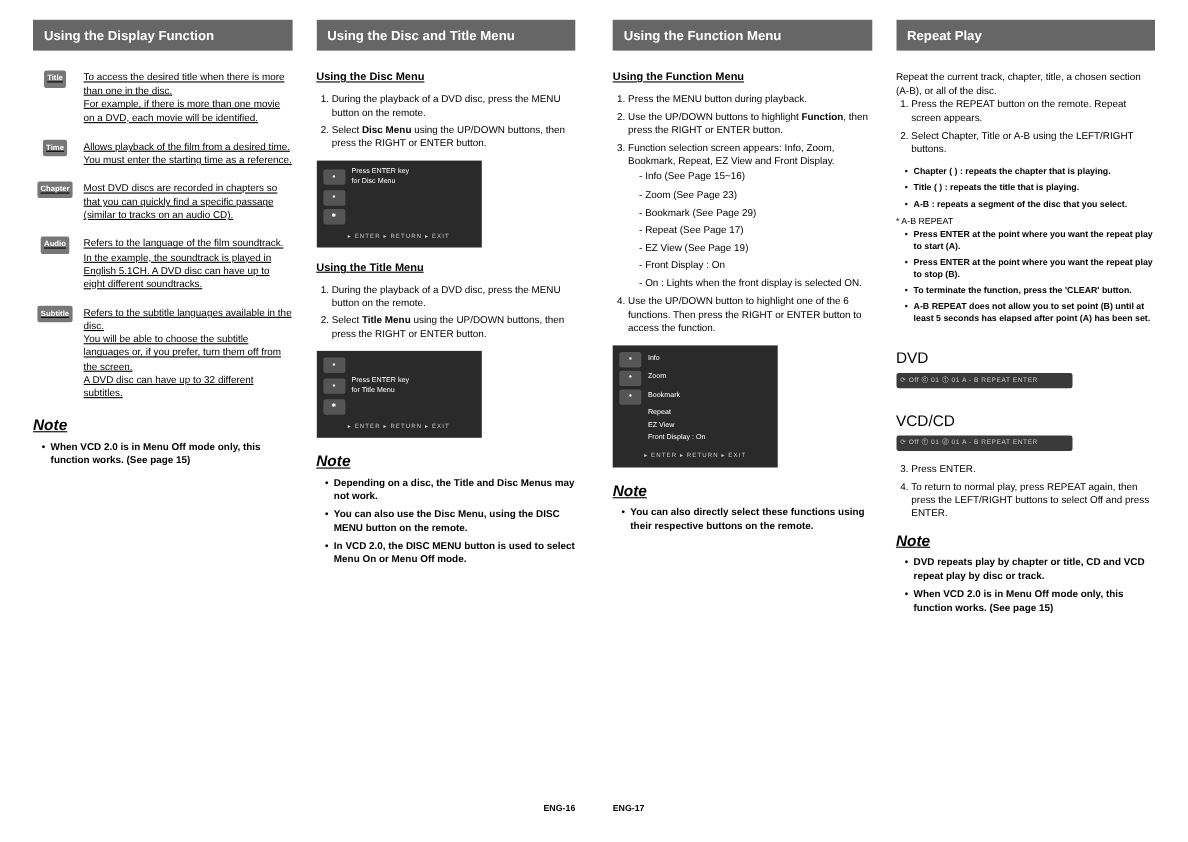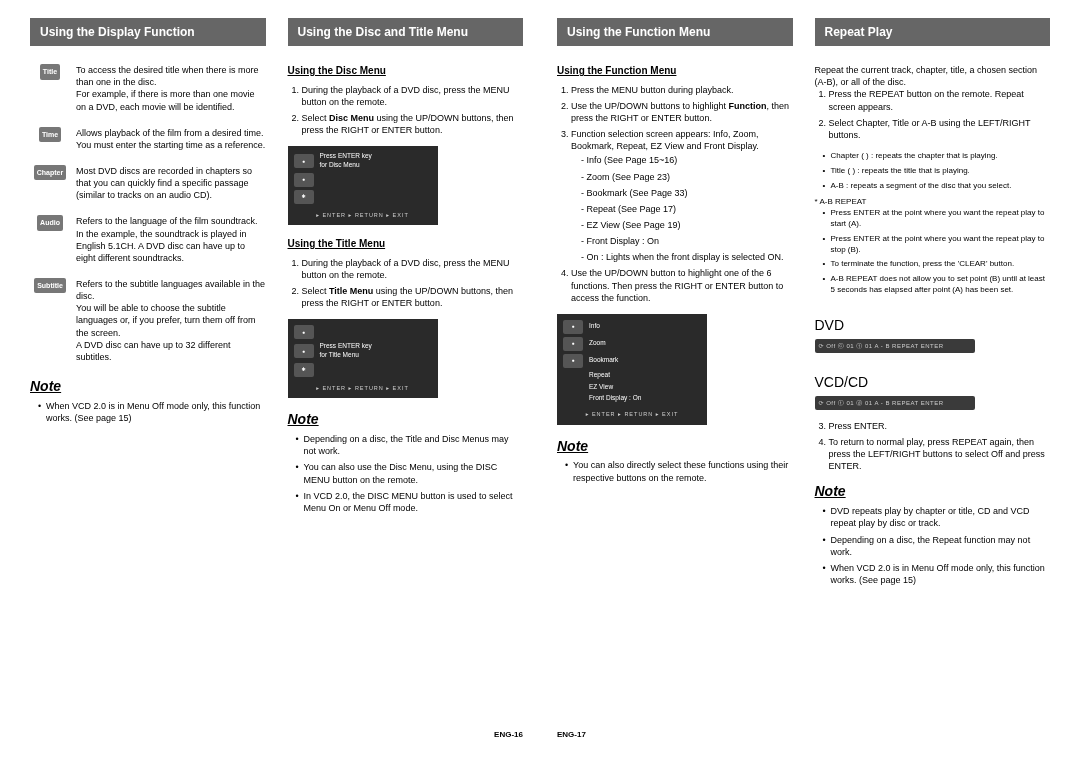--- a/index.html
+++ b/index.html
@@ -35,20 +35,21 @@
     color: #fff;
     font-weight: bold;
     font-size: 12px;
     padding: 6px 10px 6px 10px;
     margin-bottom: 18px;
   }
   .def-row {
     display: flex;
     align-items: flex-start;
     margin-bottom: 14px;
+    text-decoration: underline;
   }
   .def-icon {
     width: 40px;
     flex: 0 0 40px;
     margin-right: 6px;
     display: flex;
     align-items: center;
     justify-content: center;
   }
   .def-icon .badge {
@@ -84,20 +85,21 @@
   .note-head {
     font-weight: bold;
     text-decoration: underline;
     font-style: italic;
     font-size: 14px;
     margin: 8px 0 4px 0;
   }
   ul.bullets {
     list-style: none;
     padding-left: 8px;
+    font-weight: bold;
   }
   ul.bullets li { margin-bottom: 4px; position: relative; padding-left: 8px;}
   ul.bullets li::before { content: "•"; position: absolute; left: 0; }
   .screenshot {
     width: 150px;
     background: #2a2a2a;
     color: #fff;
     font-size: 6.5px;
     padding: 6px;
     margin: 8px 0 12px 0;
@@ -258,21 +260,21 @@
     <div class="col">
       <div class="section-bar">Using the Function Menu</div>
 
       <div class="sub-head">Using the Function Menu</div>
       <ol class="steps" id="fsteps">
           <li>Press the MENU button during playback.</li>
           <li>Use the UP/DOWN buttons to highlight <b>Function</b>, then press the RIGHT or ENTER button.</li>
           <li>Function selection screen appears: Info, Zoom, Bookmark, Repeat, EZ View and Front Display.<ul class="dashes">
               <li>Info (See Page 15~16)</li>
               <li>Zoom (See Page 23)</li>
-              <li>Bookmark (See Page 33)</li>
+              <li>Bookmark (See Page 29)</li>
               <li>Repeat (See Page 17)</li>
               <li>EZ View (See Page 19)</li>
               <li>Front Display : On</li>
               <li>On : Lights when the front display is selected ON.</li>
             </ul></li>
           <li>Use the UP/DOWN button to highlight one of the 6 functions. Then press the RIGHT or ENTER button to access the function.</li>
         </ol>
 
       <div class="screenshot">
         <div id="osditems">
@@ -340,21 +342,20 @@
       <div class="repeat-bar">⟳ Off  ⓣ 01  ⓓ 01  A - B   REPEAT  ENTER</div>
 
       <ol class="steps" start="3" id="rsteps2">
           <li>Press ENTER.</li>
           <li>To return to normal play, press REPEAT again, then press the LEFT/RIGHT buttons to select Off and press ENTER.</li>
         </ol>
 
       <div class="note-head">Note</div>
       <ul class="bullets" id="r2notes">
           <li>DVD repeats play by chapter or title, CD and VCD repeat play by disc or track.</li>
-          <li>Depending on a disc, the Repeat function may not work.</li>
           <li>When VCD 2.0 is in Menu Off mode only, this function works. (See page 15)</li>
         </ul>
     </div>
 
     <div class="page-num right">ENG-17</div>
   </div>
 
 </div>
 
 </body></html>

